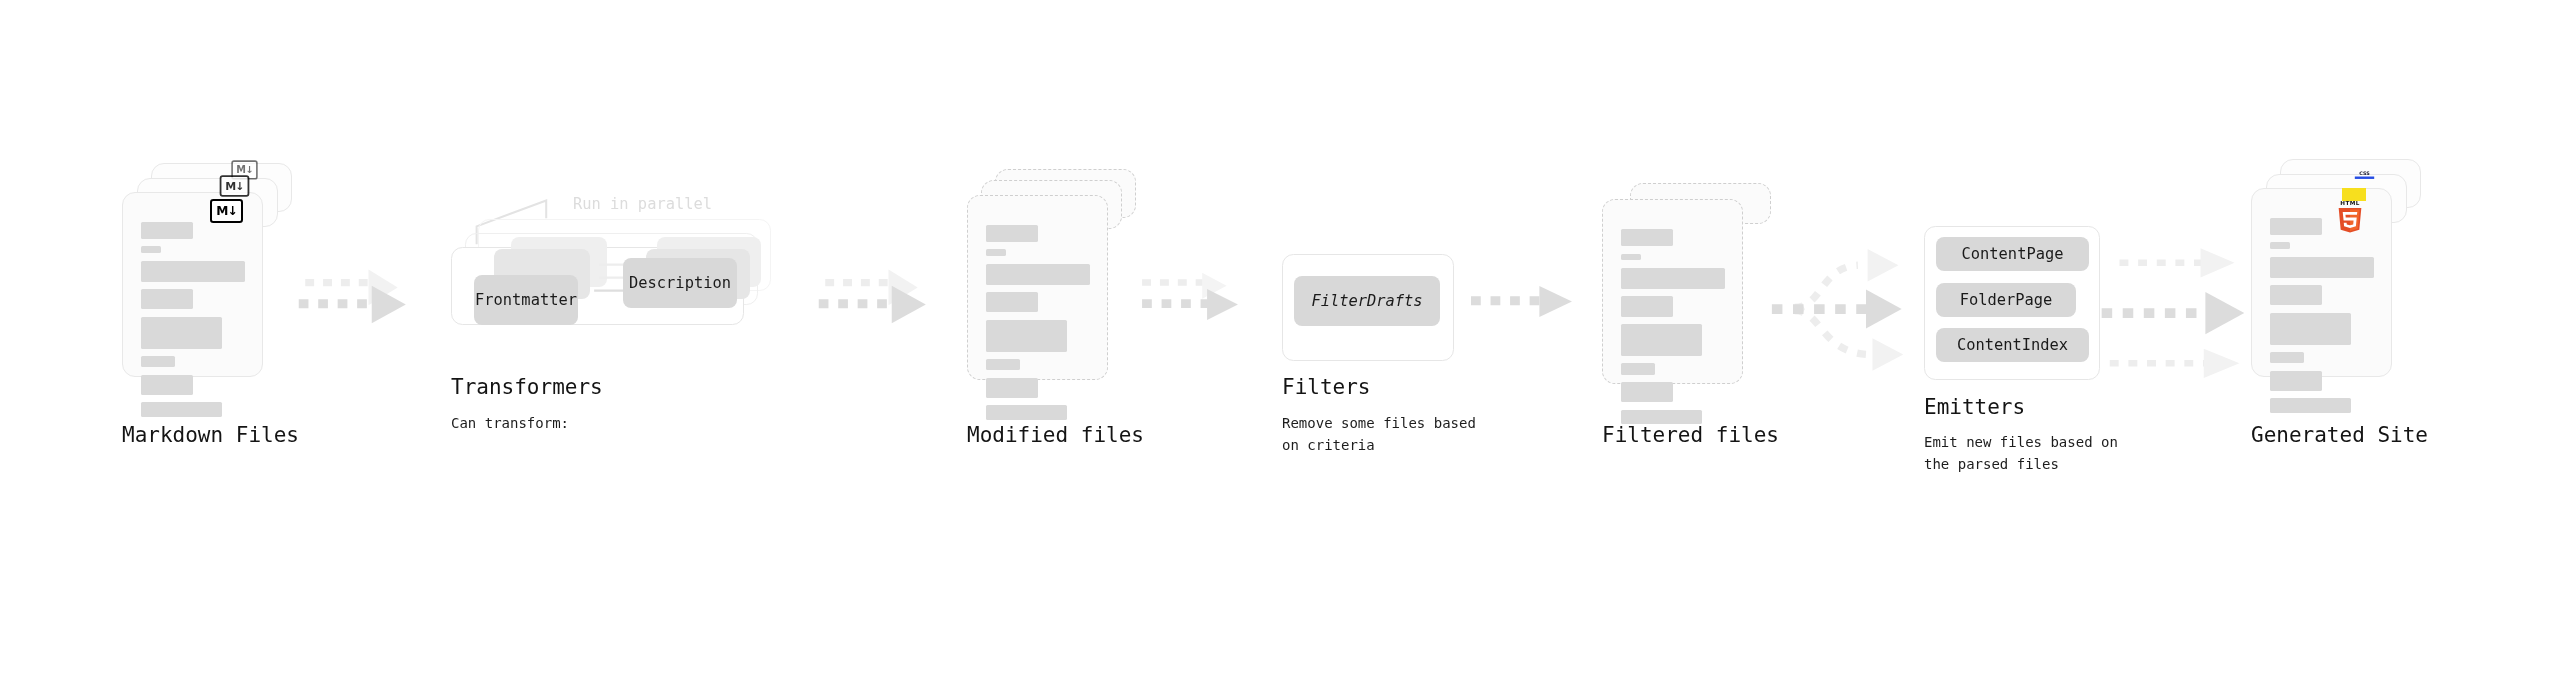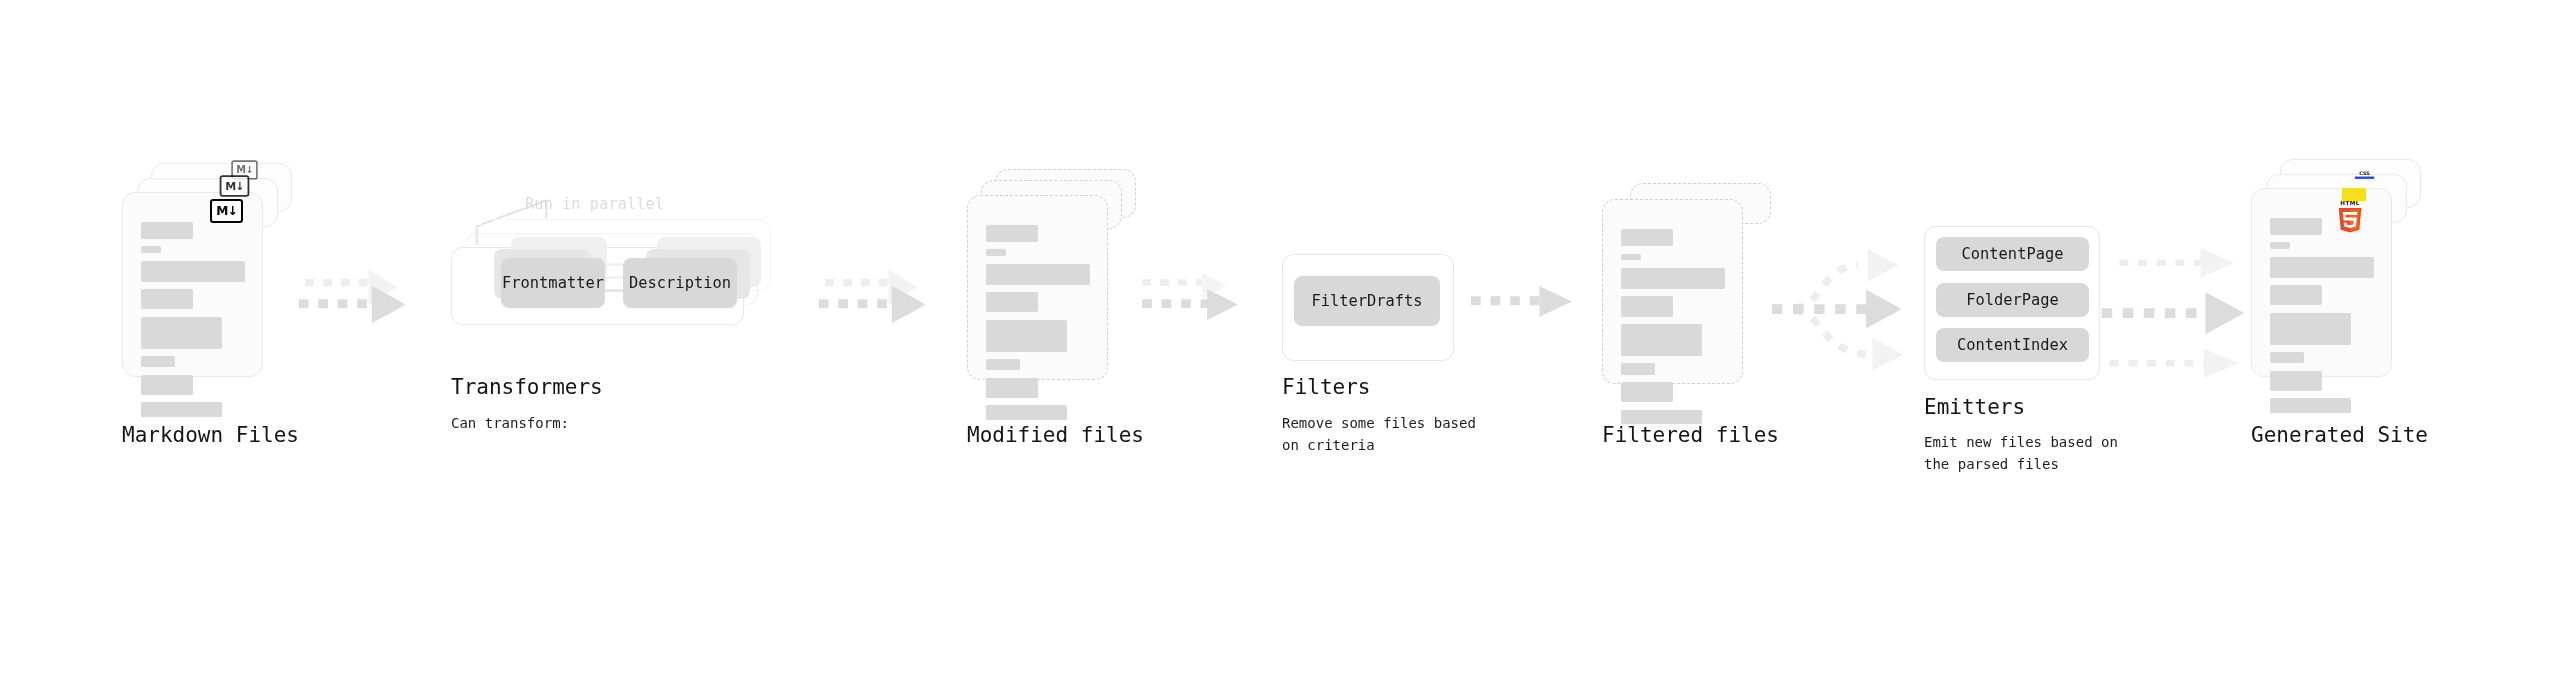--- a/index.html
+++ b/index.html
@@ -121,20 +121,21 @@
     font-size: 14px;
     color: #1d1d1d;
     line-height: 1.55;
     white-space: pre-line;
   }
   .label-paren {
     position: absolute;
     font-size: 15.4px;
     color: #dcdcdc;
     white-space: nowrap;
+    margin-left: 48px;
   }
 
   .bullets {
     margin: 0;
     padding: 0 0 0 14.6px;
     list-style: none;
   }
   .bullets li {
     position: relative;
   }
@@ -224,21 +225,21 @@
         </g>
         <polygon points="44,3 56,8 44,13" fill="#ededed"></polygon>
         <polygon points="44,19 56,24 44,29" fill="#ededed"></polygon>
         <g fill="none" stroke="#dedede" stroke-width="2.5">
           <line x1="-6" y1="40" x2="52" y2="40"></line>
         </g>
         <polygon points="48,34 62,40 48,46" fill="#dedede"></polygon>
       </svg>
     </div>
 
-    <div class="pill" style="left:23px; top:39px; width:104px; height:50px;margin-left:27px;">
+    <div class="pill" style="left:23px; top:56px; width:104px; height:50px;">
       <span>Frontmatter</span>
     </div>
     <div class="pill" style="left:172px; top:39px; width:114px; height:50px;">
       <span>Description</span>
     </div>
   </div>
 
   <div class="label-title" style="left:451px; top:375px;">Transformers</div>
   <div class="label-sub" style="left:451px; top:413px;">Can transform:</div>
 
@@ -280,21 +281,21 @@
       </g>
       <polygon points="74,-4 104,12 74,28" fill="#f4f4f4"></polygon>
       <g stroke="#dcdcdc" stroke-width="11" stroke-dasharray="12 12" stroke-linecap="butt">
         <line x1="0" y1="34" x2="88" y2="34"></line>
       </g>
       <polygon points="80,16 118,35 80,54" fill="#dcdcdc"></polygon>
     </svg>
   </div>
 
   <div class="group-box" style="left:1282px; top:254px; width:172px; height:107px;"></div>
-  <div class="pill" style="left:1294px; top:276px; width:146px; height:50px;">
+  <div class="pill" style="left:1294px; top:276px; width:146px; height:50px;font-style:italic;">
     <span>FilterDrafts</span>
   </div>
   <div class="label-title" style="left:1282px; top:375px;">Filters</div>
   <div class="label-sub" style="left:1282px; top:413px;">Remove some files based
 on criteria</div>
 
   <div class="conn" style="left:1471px; top:286px;">
     <svg width="114" height="49" viewBox="0 0 140 60">
       <g stroke="#dcdcdc" stroke-width="11" stroke-dasharray="12 12" stroke-linecap="butt">
         <line x1="0" y1="18" x2="92" y2="18"></line>
@@ -333,21 +334,21 @@
         <line x1="-10" y1="90" x2="112" y2="90"></line>
       </g>
       <polygon points="106,66 150,90 106,114" fill="#dcdcdc"></polygon>
     </svg>
   </div>
 
   <div class="group-box" style="left:1924px; top:226px; width:176px; height:154px;"></div>
   <div class="pill" style="left:1936px; top:237px; width:153px; height:34px;">
     <span>ContentPage</span>
   </div>
-  <div class="pill" style="left:1936px; top:283px; width:153px; height:34px;">
+  <div class="pill" style="left:1936px; top:283px; width:140px; height:34px;">
     <span>FolderPage</span>
   </div>
   <div class="pill" style="left:1936px; top:328px; width:153px; height:34px;">
     <span>ContentIndex</span>
   </div>
   <div class="label-title" style="left:1924px; top:395px;">Emitters</div>
   <div class="label-sub" style="left:1924px; top:432px;">Emit new files based on
 the parsed files</div>
 
   <div class="conn" style="left:2113px; top:236px;">

